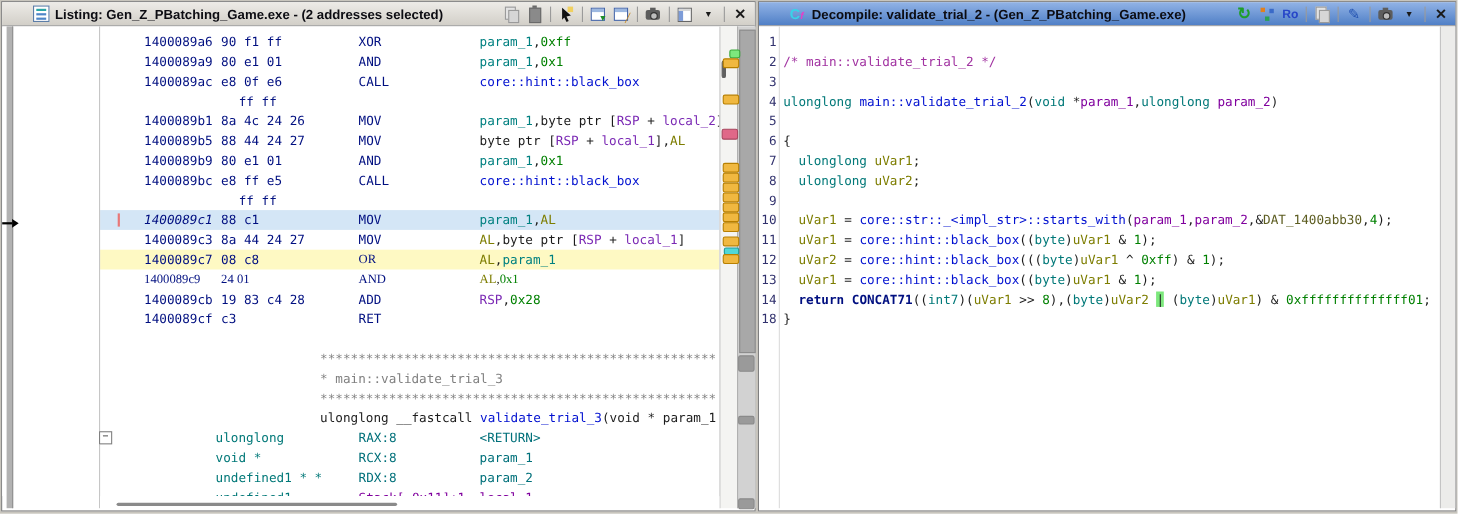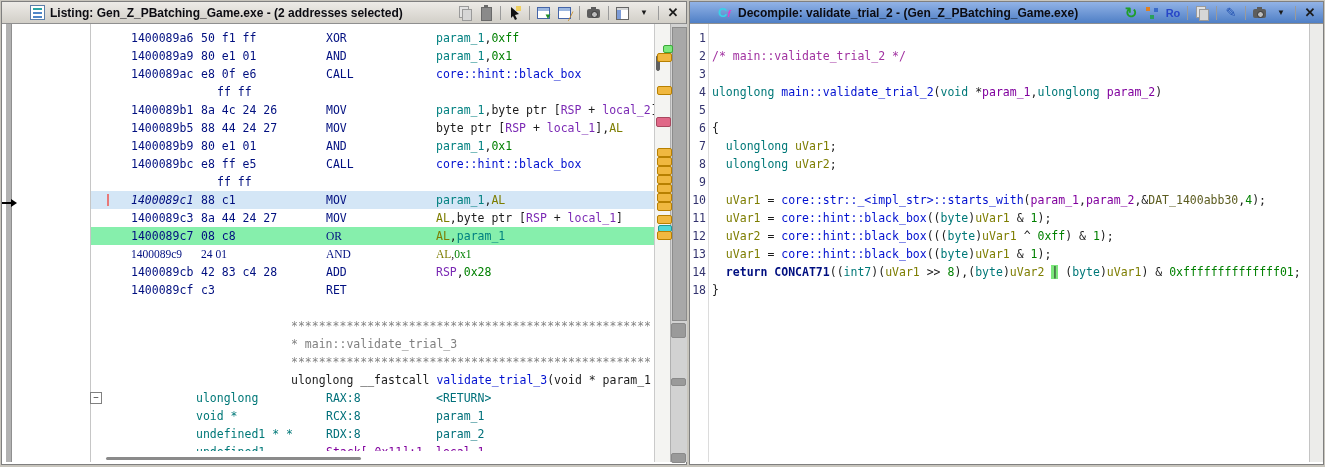--- a/index.html
+++ b/index.html
@@ -57,21 +57,21 @@
   .ic-graph u:nth-child(2){left:10px;top:3px;background:#3a6ac8;}
   .ic-graph u:nth-child(3){left:6px;top:10px;background:#2aa05a;}
 
   
   .mono{font-family:"DejaVu Sans Mono",monospace;font-size:11.5px;}
   .lst-content{position:absolute;left:0;top:22px;width:684px;height:427px;overflow:hidden;background:#fff;}
   .lst-vbar{position:absolute;left:4px;top:22px;width:5px;height:438px;background:#b2b2b2;border-right:1px solid #8f8f8f;}
   .lst-border{position:absolute;left:88px;top:22px;width:1px;height:438px;background:#c6c6c6;}
   .lst-row{position:absolute;left:89px;width:563px;height:18px;line-height:18px;white-space:pre;}
   .lst-row.sel{background:#d4e6f6;}
-  .lst-row.cur{background:#86efac;}
+  .lst-row.cur{background:#fef9c3;}
   .c{position:absolute;top:0;white-space:pre;}
   .tick{position:absolute;left:16px;top:3px;width:2px;height:12px;background:#e87878;}
   .addr,.bytes,.mnem{color:#000f80;}
   .teal{color:#008080;} .olive{color:#7d7d00;} .reg{color:#7a28b4;} .const{color:#008000;}
   .func{color:#0010d0;} .plain{color:#1c1c1c;} .comment-gray{color:#808080;}
   .vteal{color:#00707a;} .vpurple{color:#80009e;} .type{color:#007878;}
   .param{color:#80009e;} .local{color:#7d7d00;} .global{color:#5c5c20;}
   .kw{color:#000f80;font-weight:bold;} .dcomment{color:#a132a1;}
   .hl{background:#7ce87c;color:#1c1c1c;}
   .expander{position:absolute;left:88px;top:390px;width:10px;height:10px;border:1px solid #808080;
@@ -157,34 +157,34 @@
               <b></b>
             </span>
           </span>
         <span class="tbtn glyph-caret">▼</span>
         <span class="tsep"></span>
         <span class="tbtn glyph-close">✕</span>
       </span>
     </div>
 
     <div class="lst-content mono" id="lst-rows">
-        <div class="lst-row" style="top: 5px;"><span class="c addr" style="left: 40px;">1400089a6</span><span class="c bytes" style="left: 110px;">50 f1 ff</span><span class="c mnem" style="left: 235px;">XOR</span><span class="c " style="left: 345px;"><span class="teal">param_1</span><span class="plain">,</span><span class="const">0xff</span></span></div>
+        <div class="lst-row" style="top: 5px;"><span class="c addr" style="left: 40px;">1400089a6</span><span class="c bytes" style="left: 110px;">90 f1 ff</span><span class="c mnem" style="left: 235px;">XOR</span><span class="c " style="left: 345px;"><span class="teal">param_1</span><span class="plain">,</span><span class="const">0xff</span></span></div>
         <div class="lst-row" style="top: 23px;"><span class="c addr" style="left: 40px;">1400089a9</span><span class="c bytes" style="left: 110px;">80 e1 01</span><span class="c mnem" style="left: 235px;">AND</span><span class="c " style="left: 345px;"><span class="teal">param_1</span><span class="plain">,</span><span class="const">0x1</span></span></div>
         <div class="lst-row" style="top: 41px;"><span class="c addr" style="left: 40px;">1400089ac</span><span class="c bytes" style="left: 110px;">e8 0f e6</span><span class="c mnem" style="left: 235px;">CALL</span><span class="c " style="left: 345px;"><span class="func">core::hint::black_box</span></span></div>
         <div class="lst-row" style="top: 59px;"><span class="c bytes" style="left: 126px;">ff ff</span></div>
         <div class="lst-row" style="top: 77px;"><span class="c addr" style="left: 40px;">1400089b1</span><span class="c bytes" style="left: 110px;">8a 4c 24 26</span><span class="c mnem" style="left: 235px;">MOV</span><span class="c " style="left: 345px;"><span class="teal">param_1</span><span class="plain">,</span><span class="plain">byte ptr [</span><span class="reg">RSP</span><span class="plain"> + </span><span class="reg">local_2</span><span class="plain">]</span></span></div>
         <div class="lst-row" style="top: 95px;"><span class="c addr" style="left: 40px;">1400089b5</span><span class="c bytes" style="left: 110px;">88 44 24 27</span><span class="c mnem" style="left: 235px;">MOV</span><span class="c " style="left: 345px;"><span class="plain">byte ptr [</span><span class="reg">RSP</span><span class="plain"> + </span><span class="reg">local_1</span><span class="plain">],</span><span class="olive">AL</span></span></div>
         <div class="lst-row" style="top: 113px;"><span class="c addr" style="left: 40px;">1400089b9</span><span class="c bytes" style="left: 110px;">80 e1 01</span><span class="c mnem" style="left: 235px;">AND</span><span class="c " style="left: 345px;"><span class="teal">param_1</span><span class="plain">,</span><span class="const">0x1</span></span></div>
         <div class="lst-row" style="top: 131px;"><span class="c addr" style="left: 40px;">1400089bc</span><span class="c bytes" style="left: 110px;">e8 ff e5</span><span class="c mnem" style="left: 235px;">CALL</span><span class="c " style="left: 345px;"><span class="func">core::hint::black_box</span></span></div>
         <div class="lst-row" style="top: 149px;"><span class="c bytes" style="left: 126px;">ff ff</span></div>
         <div class="lst-row sel" style="top: 167px;"><span class="tick"></span><span class="c addr" style="left: 40px; font-style: italic;">1400089c1</span><span class="c bytes" style="left: 110px;">88 c1</span><span class="c mnem" style="left: 235px;">MOV</span><span class="c " style="left: 345px;"><span class="teal">param_1</span><span class="plain">,</span><span class="olive">AL</span></span></div>
         <div class="lst-row" style="top: 185px;"><span class="c addr" style="left: 40px;">1400089c3</span><span class="c bytes" style="left: 110px;">8a 44 24 27</span><span class="c mnem" style="left: 235px;">MOV</span><span class="c " style="left: 345px;"><span class="olive">AL</span><span class="plain">,</span><span class="plain">byte ptr [</span><span class="reg">RSP</span><span class="plain"> + </span><span class="reg">local_1</span><span class="plain">]</span></span></div>
         <div class="lst-row cur" style="top: 203px;"><span class="c addr" style="left: 40px;">1400089c7</span><span class="c bytes" style="left: 110px;">08 c8</span><span class="c mnem" style="left: 235px; font-family: Liberation Serif, serif;">OR</span><span class="c " style="left: 345px;"><span class="olive">AL</span><span class="plain">,</span><span class="teal">param_1</span></span></div>
         <div class="lst-row" style="top: 221px; font-family: Liberation Serif, serif;"><span class="c addr" style="left: 40px;">1400089c9</span><span class="c bytes" style="left: 110px;">24 01</span><span class="c mnem" style="left: 235px;">AND</span><span class="c " style="left: 345px;"><span class="olive">AL</span><span class="plain">,</span><span class="const">0x1</span></span></div>
-        <div class="lst-row" style="top: 239px;"><span class="c addr" style="left: 40px;">1400089cb</span><span class="c bytes" style="left: 110px;">42 83 c4 28</span><span class="c mnem" style="left: 235px;">ADD</span><span class="c " style="left: 345px;"><span class="reg">RSP</span><span class="plain">,</span><span class="const">0x28</span></span></div>
+        <div class="lst-row" style="top: 239px;"><span class="c addr" style="left: 40px;">1400089cb</span><span class="c bytes" style="left: 110px;">19 83 c4 28</span><span class="c mnem" style="left: 235px;">ADD</span><span class="c " style="left: 345px;"><span class="reg">RSP</span><span class="plain">,</span><span class="const">0x28</span></span></div>
         <div class="lst-row" style="top: 257px;"><span class="c addr" style="left: 40px;">1400089cf</span><span class="c bytes" style="left: 110px;">c3</span><span class="c mnem" style="left: 235px;">RET</span><span class="c " style="left: 345px;"></span></div>
         <div class="lst-row" style="top: 293px;"><span class="c comment-gray" style="left: 200px;">****************************************************</span></div>
         <div class="lst-row" style="top: 311px;"><span class="c comment-gray" style="left: 200px;">* main::validate_trial_3</span></div>
         <div class="lst-row" style="top: 329px;"><span class="c comment-gray" style="left: 200px;">****************************************************</span></div>
         <div class="lst-row" style="top: 347px;"><span class="c " style="left: 200px;"><span class="plain">ulonglong __fastcall </span><span class="func">validate_trial_3</span><span class="plain">(void * param_1</span></span></div>
         <div class="lst-row" style="top: 365px;"><span class="c type" style="left: 105px;">ulonglong</span><span class="c vteal" style="left: 235px;">RAX:8</span><span class="c vteal" style="left: 345px;">&lt;RETURN&gt;</span></div>
         <div class="lst-row" style="top: 383px;"><span class="c type" style="left: 105px;">void *</span><span class="c vteal" style="left: 235px;">RCX:8</span><span class="c vteal" style="left: 345px;">param_1</span></div>
         <div class="lst-row" style="top: 401px;"><span class="c type" style="left: 105px;">undefined1 * *</span><span class="c vteal" style="left: 235px;">RDX:8</span><span class="c vteal" style="left: 345px;">param_2</span></div>
         <div class="lst-row" style="top: 419px;"><span class="c type" style="left: 105px;">undefined1</span><span class="c vpurple" style="left: 235px;">Stack[-0x11]:1</span><span class="c vpurple" style="left: 345px;">local_1</span></div>
       </div>

